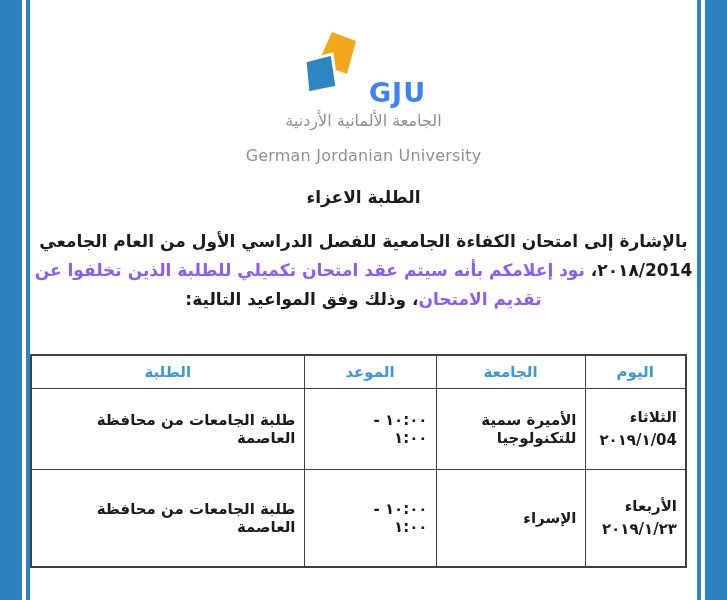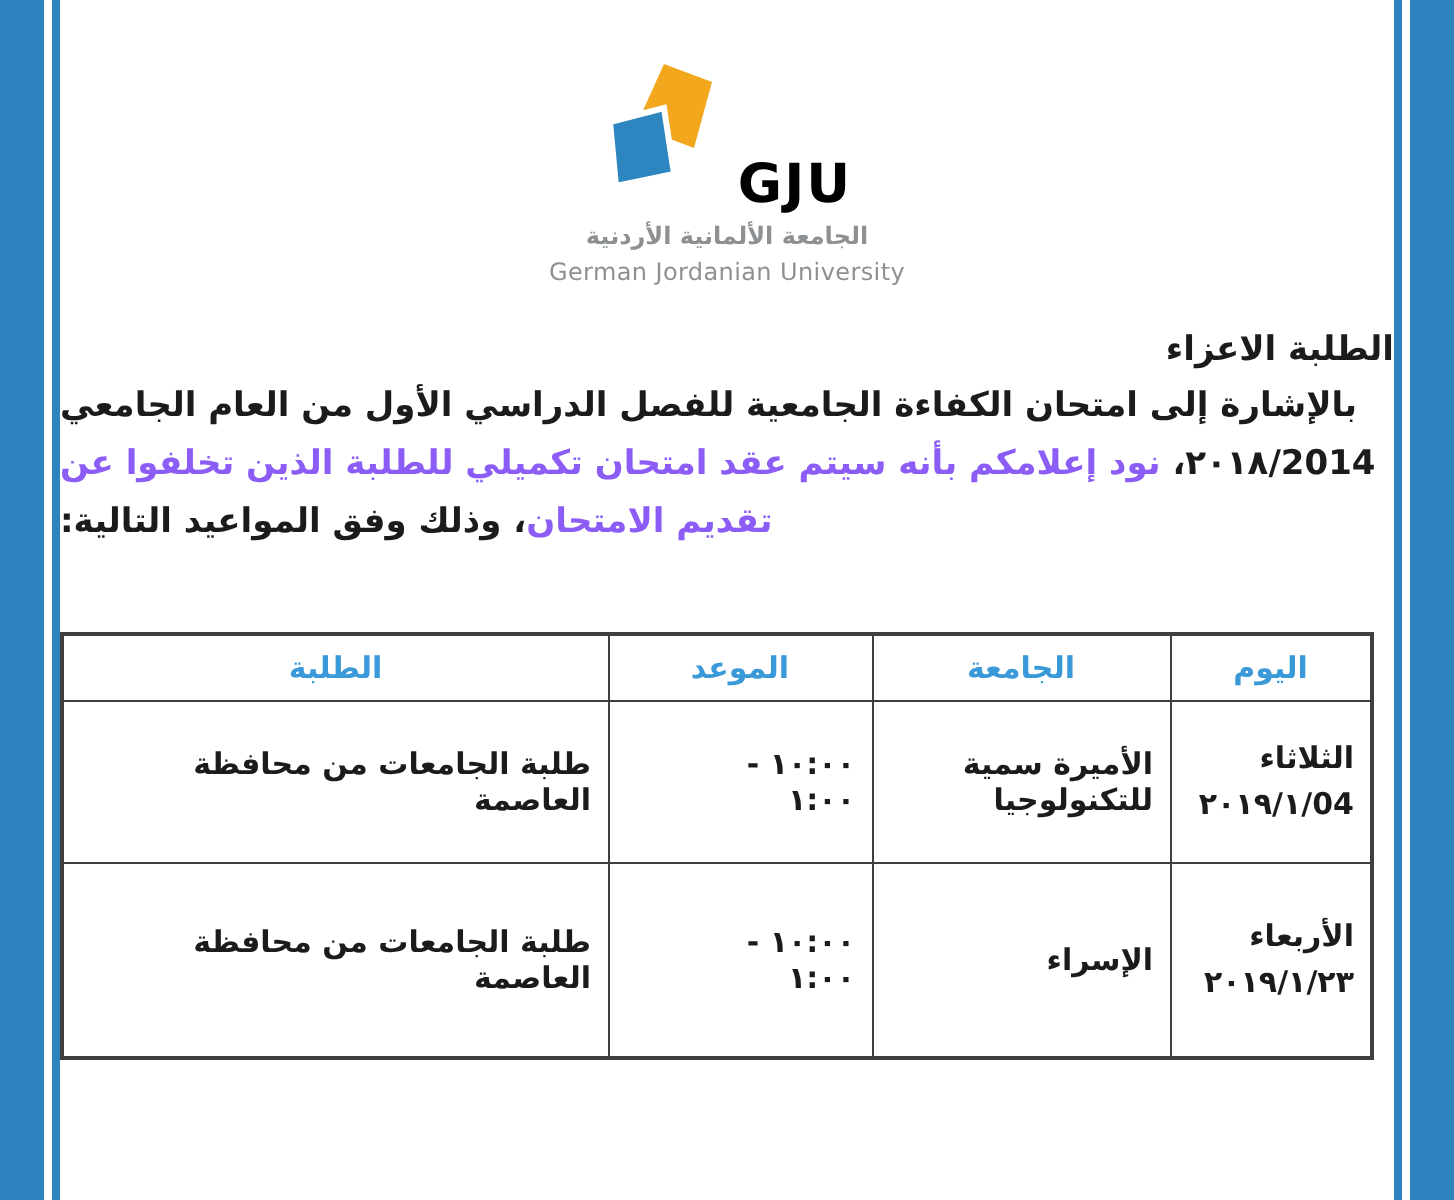--- a/index.html
+++ b/index.html
@@ -15,32 +15,32 @@
   .band-right-thin{right:26px;width:4px;background:#2e82be;}
   .band-right-thick{right:0;width:22px;background:#2e82be;}
 
   .content{position:absolute;left:30px;right:30px;top:0;}
 
   
   .logo-wrap{display:flex;flex-direction:column;align-items:center;margin-top:30px;}
   .logo-top{display:flex;align-items:flex-end;gap:8px;}
   .logo-mark{width:60px;height:78px;display:block;}
   .logo-acronym{
-    font-size:27px;font-weight:bold;color:#000000;letter-spacing:1px;
+    font-size:27px;font-weight:bold;color:#3b82f6;letter-spacing:1px;
     line-height:1;padding-bottom:2px;
   }
-  .logo-ar{font-size:12px;font-weight:bold;color:#8d9194;margin-top:3px;direction:rtl;}
-  .logo-en{font-size:12px;color:#8d9194;margin-top:4px;letter-spacing:.2px;}
+  .logo-ar{font-size:16px;font-weight:normal;color:#8d9194;margin-top:3px;direction:rtl;}
+  .logo-en{font-size:16px;color:#8d9194;margin-top:16px;letter-spacing:.2px;}
 
   
   .heading{
-    text-align:right;font-weight:bold;font-size:17px;margin-top:22px;direction:rtl;
+    text-align:center;font-weight:bold;font-size:17px;margin-top:22px;direction:rtl;
   }
-  .para{direction:rtl;text-align:left;font-weight:bold;font-size:17px;
-    line-height:29px;margin-top:4px;}
+  .para{direction:rtl;text-align:center;font-weight:bold;font-size:17px;
+    line-height:29px;margin-top:20px;}
   .blue{color:#8b5cf6;}
   .black{color:#1b1b1b;}
 
   
   .doc-table{
     border-collapse:collapse;table-layout:fixed;direction:rtl;
     width:655px;margin:40px 0 0 0;margin-right:7px;
     font-weight:bold;
   }
   .doc-table th,.doc-table td{

